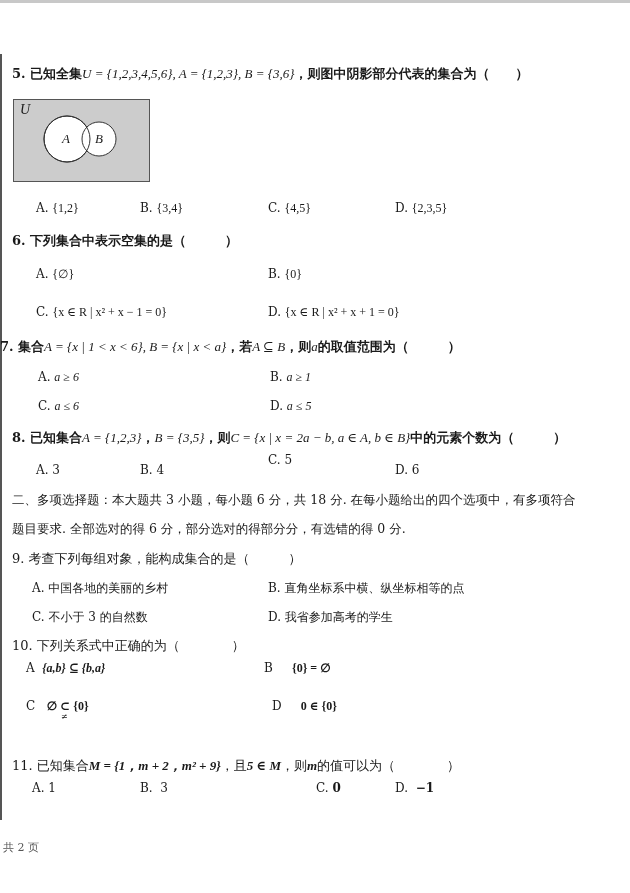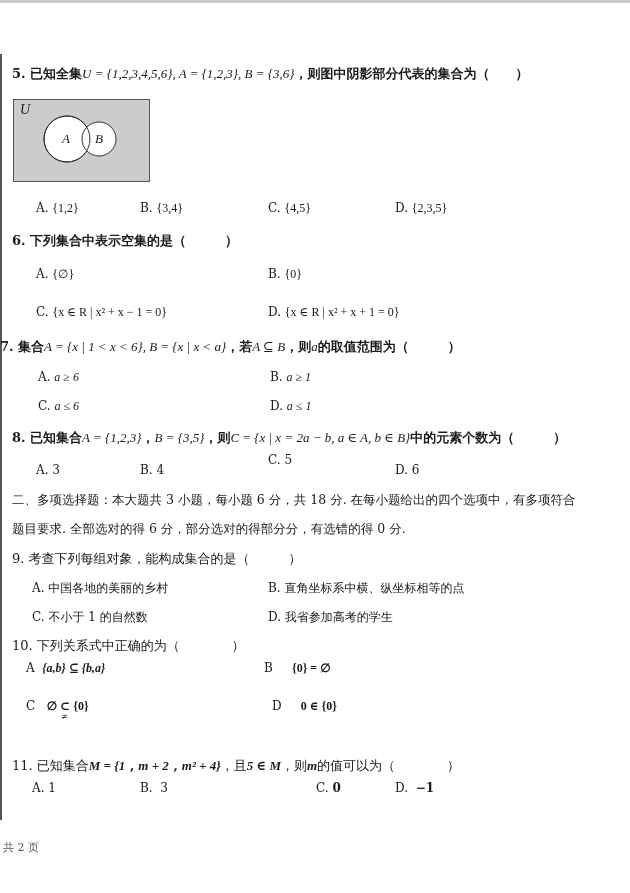--- a/index.html
+++ b/index.html
@@ -50,47 +50,47 @@
 <div class="line opt" style="left:268px; top:266px;"><span>B.</span> <span class="mr">{0}</span></div>
 <div class="line opt" style="left:36px; top:304px;"><span>C.</span> <span class="mr">{x ∈ R | x² + x − 1 = 0}</span></div>
 <div class="line opt" style="left:268px; top:304px;"><span>D.</span> <span class="mr">{x ∈ R | x² + x + 1 = 0}</span></div>
 
 <div class="line q" style="left:0; top:339px;text-align:center;">
   <span>7. 集合</span><span class="m" style="font-weight:normal;">A = {x | 1 &lt; x &lt; 6}, B = {x | x &lt; a}</span><span>，若</span><span class="m" style="font-weight:normal;">A ⊆ B</span><span>，则</span><span class="m" style="font-weight:normal;">a</span><span>的取值范围为（　　　）</span>
 </div>
 <div class="line opt" style="left:38px; top:369px;"><span>A.</span> <span class="m">a ≥ 6</span></div>
 <div class="line opt" style="left:270px; top:369px;"><span>B.</span> <span class="m">a ≥ 1</span></div>
 <div class="line opt" style="left:38px; top:398px;"><span>C.</span> <span class="m">a ≤ 6</span></div>
-<div class="line opt" style="left:270px; top:398px;"><span>D.</span> <span class="m">a ≤ 1</span></div>
+<div class="line opt" style="left:270px; top:398px;"><span>D.</span> <span class="m">a ≤ 5</span></div>
 
 <div class="line q" style="left:12px; top:430px;">
   <span>8. 已知集合</span><span class="m" style="font-weight:normal;">A = {1,2,3}</span><span>，</span><span class="m" style="font-weight:normal;">B = {3,5}</span><span>，则</span><span class="m" style="font-weight:normal;">C = {x | x = 2a − b, a ∈ A, b ∈ B}</span><span>中的元素个数为（　　　）</span>
 </div>
 <div class="line opt" style="left:36px; top:462px;"><span>A.</span> <span>3</span></div>
 <div class="line opt" style="left:140px; top:462px;"><span>B.</span> <span>4</span></div>
 <div class="line opt" style="left:268px; top:452px;"><span>C.</span> <span>5</span></div>
 <div class="line opt" style="left:395px; top:462px;"><span>D.</span> <span>6</span></div>
 
 <div class="line" style="left:12px; top:492px; font-size:12.5px;">二、多项选择题：本大题共 3 小题，每小题 6 分，共 18 分. 在每小题给出的四个选项中，有多项符合</div>
 <div class="line" style="left:12px; top:521px; font-size:12.5px;">题目要求. 全部选对的得 6 分，部分选对的得部分分，有选错的得 0 分.</div>
 
 <div class="line" style="left:12px; top:551px;">9. 考查下列每组对象，能构成集合的是（　　　）</div>
 <div class="line opt" style="left:32px; top:580px;"><span>A.</span> <span>中国各地的美丽的乡村</span></div>
 <div class="line opt" style="left:268px; top:580px;"><span>B.</span> <span>直角坐标系中横、纵坐标相等的点</span></div>
-<div class="line opt" style="left:32px; top:609px;"><span>C.</span> <span>不小于 1 的自然数</span></div>
+<div class="line opt" style="left:32px; top:609px;"><span>C.</span> <span>不小于 3 的自然数</span></div>
 <div class="line opt" style="left:268px; top:609px;"><span>D.</span> <span>我省参加高考的学生</span></div>
 
 <div class="line" style="left:12px; top:638px;">10. 下列关系式中正确的为（　　　　）</div>
 <div class="line opt" style="left:26px; top:660px;"><span>A</span>&nbsp;&nbsp;<span class="m b">{a,b} ⊆ {b,a}</span></div>
 <div class="line opt" style="left:264px; top:660px;"><span>B</span>&nbsp;&nbsp;&nbsp;&nbsp;&nbsp;<span class="mr b">{0} = ∅</span></div>
 <div class="line opt" style="left:26px; top:698px;"><span>C</span>&nbsp;&nbsp;&nbsp;<span class="mr b">∅ ⊂ {0}</span></div>
 <div class="ne" style="left:61px; top:712px;">≠</div>
 <div class="line opt" style="left:272px; top:698px;"><span>D</span>&nbsp;&nbsp;&nbsp;&nbsp;&nbsp;<span class="mr b">0 ∈ {0}</span></div>
 
 <div class="line" style="left:12px; top:758px;">
-  <span>11. 已知集合</span><span class="m b">M = {1，m + 2，m² + 4}</span><span>，且</span><span class="m b">5 ∈ M</span><span>，则</span><span class="m b">m</span><span>的值可以为（　　　　）</span>
+  <span>11. 已知集合</span><span class="m b">M = {1，m + 2，m² + 9}</span><span>，且</span><span class="m b">5 ∈ M</span><span>，则</span><span class="m b">m</span><span>的值可以为（　　　　）</span>
 </div>
 <div class="line opt" style="left:32px; top:780px;"><span>A.</span> <span>1</span></div>
 <div class="line opt" style="left:140px; top:780px;"><span>B.</span>&nbsp;&nbsp;<span>3</span></div>
 <div class="line opt" style="left:268px; top:780px;margin-left:48px;"><span>C.</span> <span class="b">0</span></div>
 <div class="line opt" style="left:395px; top:780px;"><span>D.</span>&nbsp;&nbsp;<span class="b">−1</span></div>
 
 <div class="footer">共 2 页</div>
 
 </body></html>

